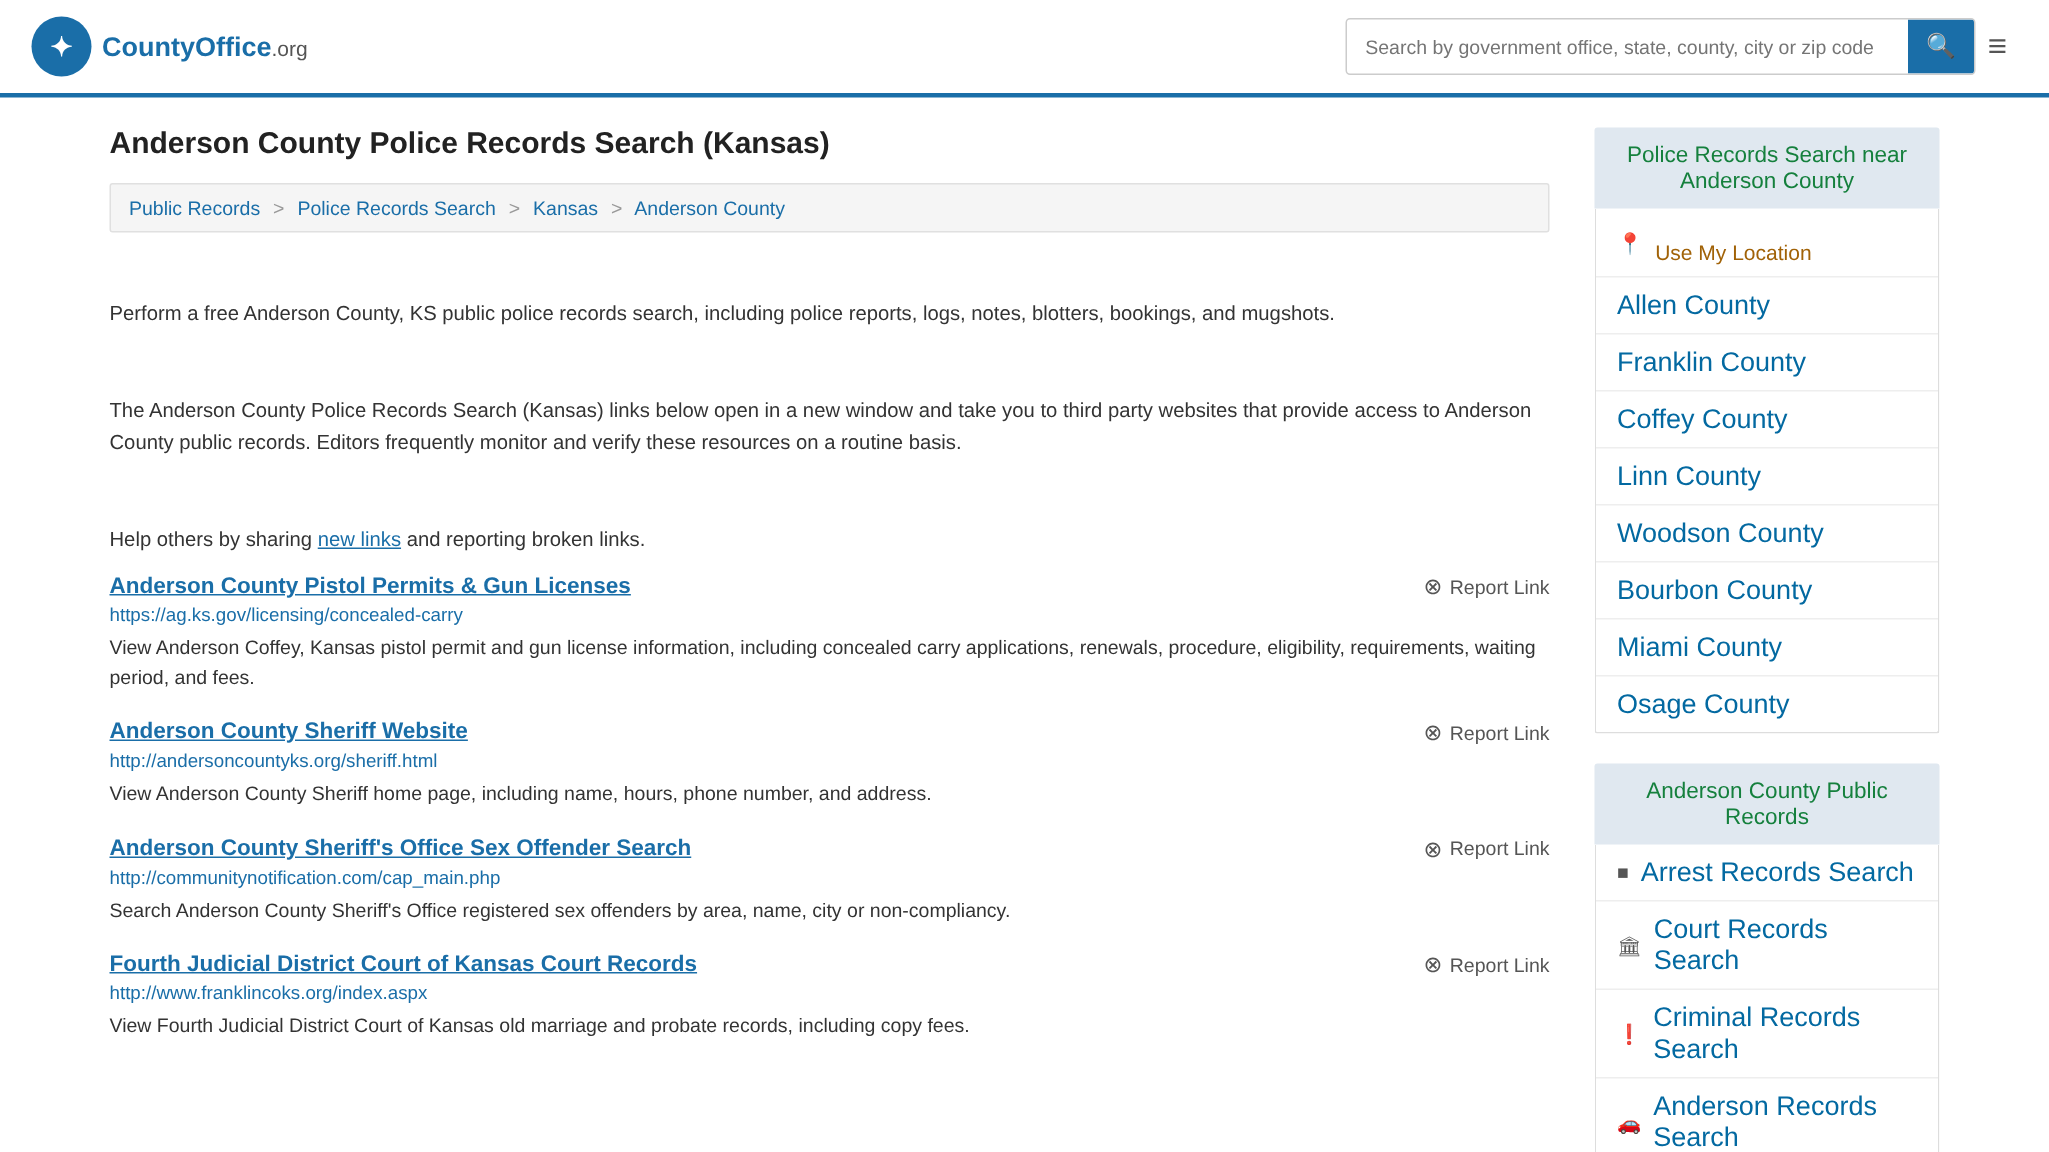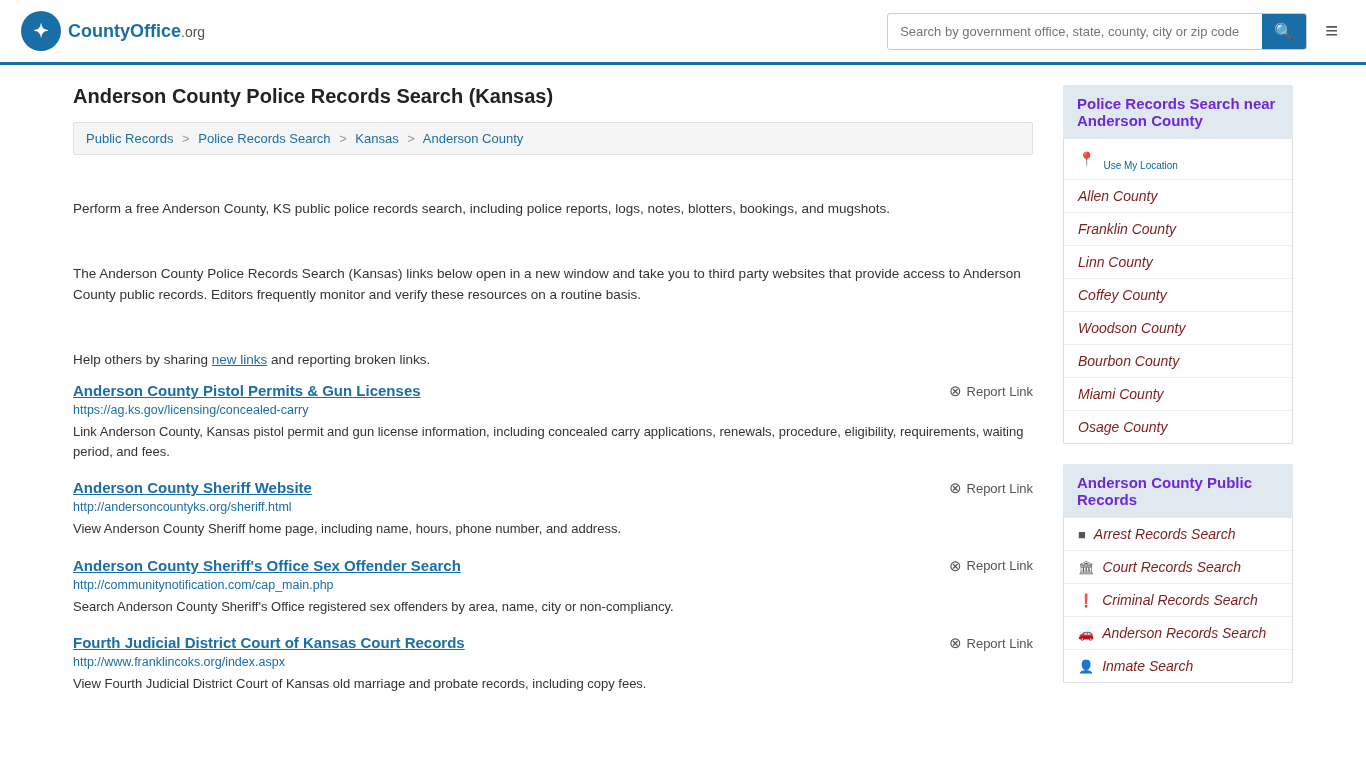--- a/index.html
+++ b/index.html
@@ -19,21 +19,20 @@
       align-items: center;
       gap: 6px;
     }
     .logo-icon {
       width: 42px;
       height: 42px;
     }
     .header-right {
       display: flex;
       align-items: center;
-      gap: 10px;
     }
     .search-bar {
       display: flex;
       align-items: center;
       border: 1px solid #ccc;
       border-radius: 3px;
       overflow: hidden;
       width: 420px;
     }
     .search-bar input {
@@ -158,62 +157,62 @@
     }
 
     
     .sidebar-section {
       margin-bottom: 20px;
     }
     .sidebar-header {
       background: #e0e8f0;
       padding: 10px 14px;
       font-size: 15px;
-      font-weight: bold;
-      color: #6d28d9;
+      font-weight: normal;
+      color: #15803d;
       margin-bottom: 0;
       border-radius: 2px 2px 0 0;
+      text-align: center;
     }
     .sidebar-items {
       border: 1px solid #ddd;
       border-top: none;
       border-radius: 0 0 2px 2px;
     }
     .sidebar-item {
       padding: 8px 14px;
       border-bottom: 1px solid #eee;
       display: flex;
       align-items: center;
       gap: 8px;
       cursor: pointer;
     }
     .sidebar-item:last-child { border-bottom: none; text-align: right; }
     .sidebar-item a {
-      color: #7f1d1d;
+      color: #0369a1;
       text-decoration: none;
-      font-size: 14px;
-      font-style: italic;
+      font-size: 18px;
     }
     .sidebar-item .si-icon {
       font-size: 13px;
       color: #555;
       flex-shrink: 0;
     }
     .use-location {
       display: flex;
       align-items: center;
       gap: 8px;
       padding: 8px 14px;
       border-bottom: 1px solid #eee;
       cursor: pointer;
     }
     .use-location a {
-      color: #0369a1;
+      color: #a16207;
       text-decoration: none;
-      font-size: 10px;
+      font-size: 14px;
       margin-top: 13px;
     }
     .pin-icon { color: #333; font-size: 14px; }
   </style>
 </head>
 <body>
 
 <header class="header">
   <div class="logo-area">
     <svg class="logo-icon" viewBox="0 0 42 42" xmlns="http://www.w3.org/2000/svg">
@@ -257,21 +256,21 @@
     <div id="records-container">
         <div class="record-entry">
       <div class="record-title-row">
         <a class="record-title" href="#">Anderson County Pistol Permits &amp; Gun Licenses</a>
         <span class="report-link">
           <span class="report-icon">⊗</span>
           <span>Report Link</span>
         </span>
       </div>
       <div class="record-url">https://ag.ks.gov/licensing/concealed-carry</div>
-      <p class="record-desc">Link Anderson County, Kansas pistol permit and gun license information, including concealed carry applications, renewals, procedure, eligibility, requirements, waiting period, and fees.</p>
+      <p class="record-desc">View Anderson Coffey, Kansas pistol permit and gun license information, including concealed carry applications, renewals, procedure, eligibility, requirements, waiting period, and fees.</p>
     </div>
         <div class="record-entry">
       <div class="record-title-row">
         <a class="record-title" href="#">Anderson County Sheriff Website</a>
         <span class="report-link">
           <span class="report-icon">⊗</span>
           <span>Report Link</span>
         </span>
       </div>
       <div class="record-url">http://andersoncountyks.org/sheriff.html</div>
@@ -312,24 +311,24 @@
           <a href="#">Use My Location</a>
         </div>
         <div id="nearby-counties">
             <div class="sidebar-item">
               <a href="#">Allen County</a>
             </div>
             <div class="sidebar-item">
               <a href="#">Franklin County</a>
             </div>
             <div class="sidebar-item">
+              <a href="#">Coffey County</a>
+            </div>
+            <div class="sidebar-item">
               <a href="#">Linn County</a>
-            </div>
-            <div class="sidebar-item">
-              <a href="#">Coffey County</a>
             </div>
             <div class="sidebar-item">
               <a href="#">Woodson County</a>
             </div>
             <div class="sidebar-item">
               <a href="#">Bourbon County</a>
             </div>
             <div class="sidebar-item">
               <a href="#">Miami County</a>
             </div>

